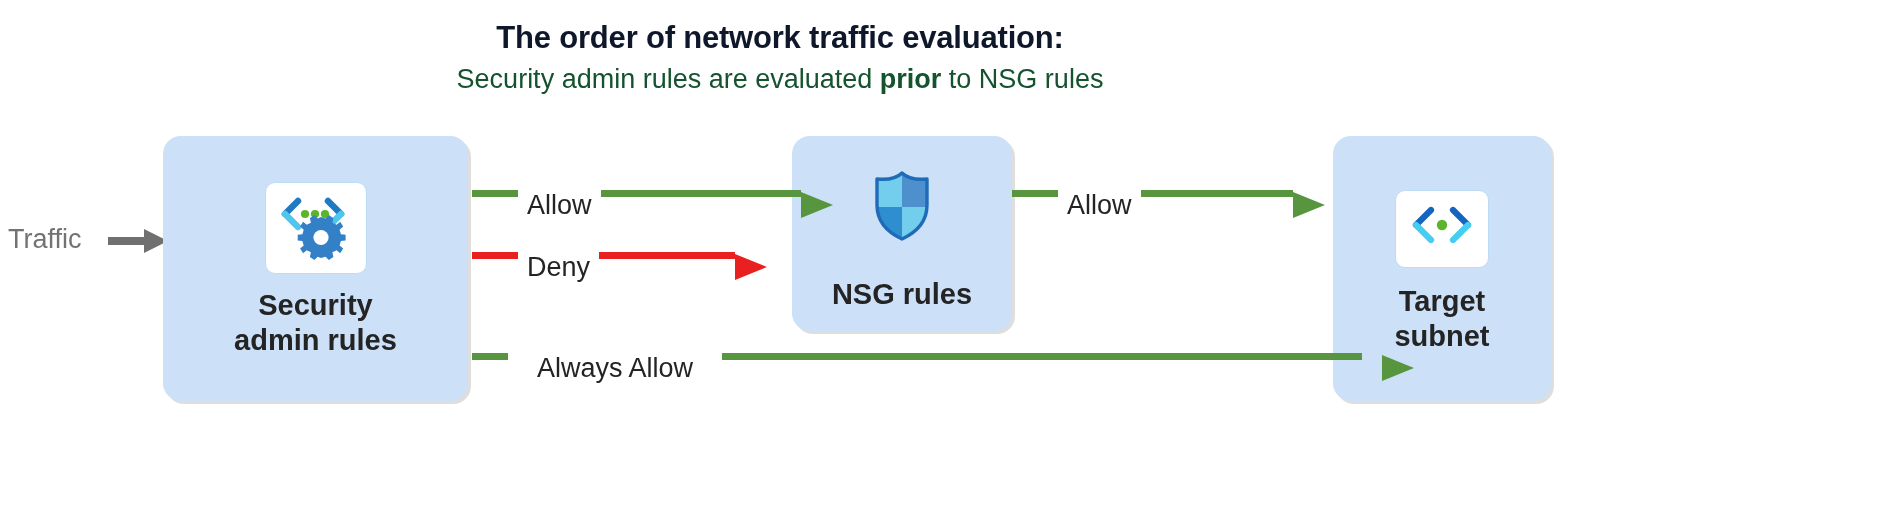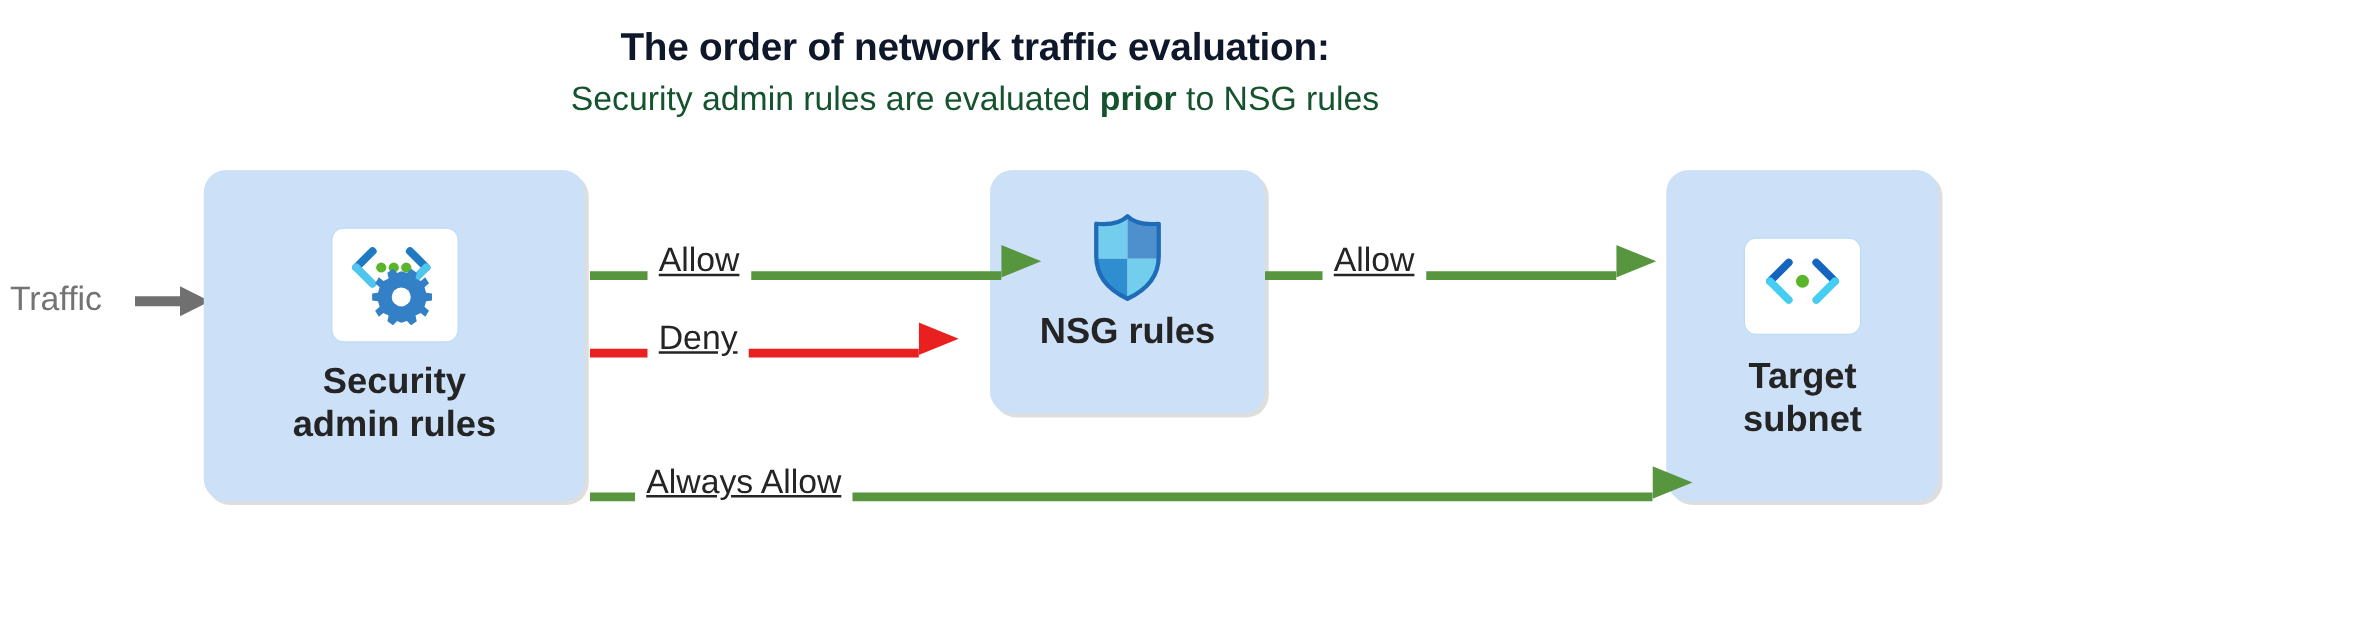--- a/index.html
+++ b/index.html
@@ -73,21 +73,21 @@
   }
   #node-security .node-label { margin-top: 14px; }
 
   #node-nsg {
     left: 792px;
     top: 136px;
     width: 220px;
     height: 195px;
     box-shadow: 3px 3px 0 0 rgba(0,0,0,0.13);
   }
-  #node-nsg .node-label { margin-top: 4px; }
+  #node-nsg .node-label { margin-top: 33px; }
 
   #node-target {
     left: 1333px;
     top: 136px;
     width: 218px;
     height: 265px;
     box-shadow: 3px 3px 0 0 rgba(0,0,0,0.13);
   }
   #node-target .node-label { margin-top: 16px; }
 
@@ -131,42 +131,41 @@
   #traffic-arrow {
     position: absolute;
     left: 108px;
     top: 228px;
   }
 
   
   .conn-row {
     position: absolute;
     display: flex;
-    align-items: flex-end;
+    align-items: flex-start;
     height: 34px;
-    text-decoration: underline;
   }
   .conn-label {
     font-size: 27px;
     color: #242424;
     white-space: nowrap;
     padding: 0 9px;
   }
   .conn-seg {
     height: 7px;
     flex: none;
   }
   .conn-seg.green { background: #57953f; }
   .conn-seg.red { background: #e8201f; }
   .arrow-head { flex: none; display: block; }
 
   #row-allow1 { left: 472px; top: 190px; }
   #row-deny   { left: 472px; top: 252px; }
   #row-allow2 { left: 1012px; top: 190px; }
-  #row-always { left: 472px; top: 367px; }
+  #row-always { left: 472px; top: 353px; gap: 20px; }
 </style>
 </head>
 <body>
 
 <div id="canvas">
 
   <div class="title">The order of network traffic evaluation:</div>
   <div class="subtitle"><span>Security admin rules are evaluated </span><b>prior</b><span> to NSG rules</span></div>
 
   <div id="traffic-label">Traffic</div>

